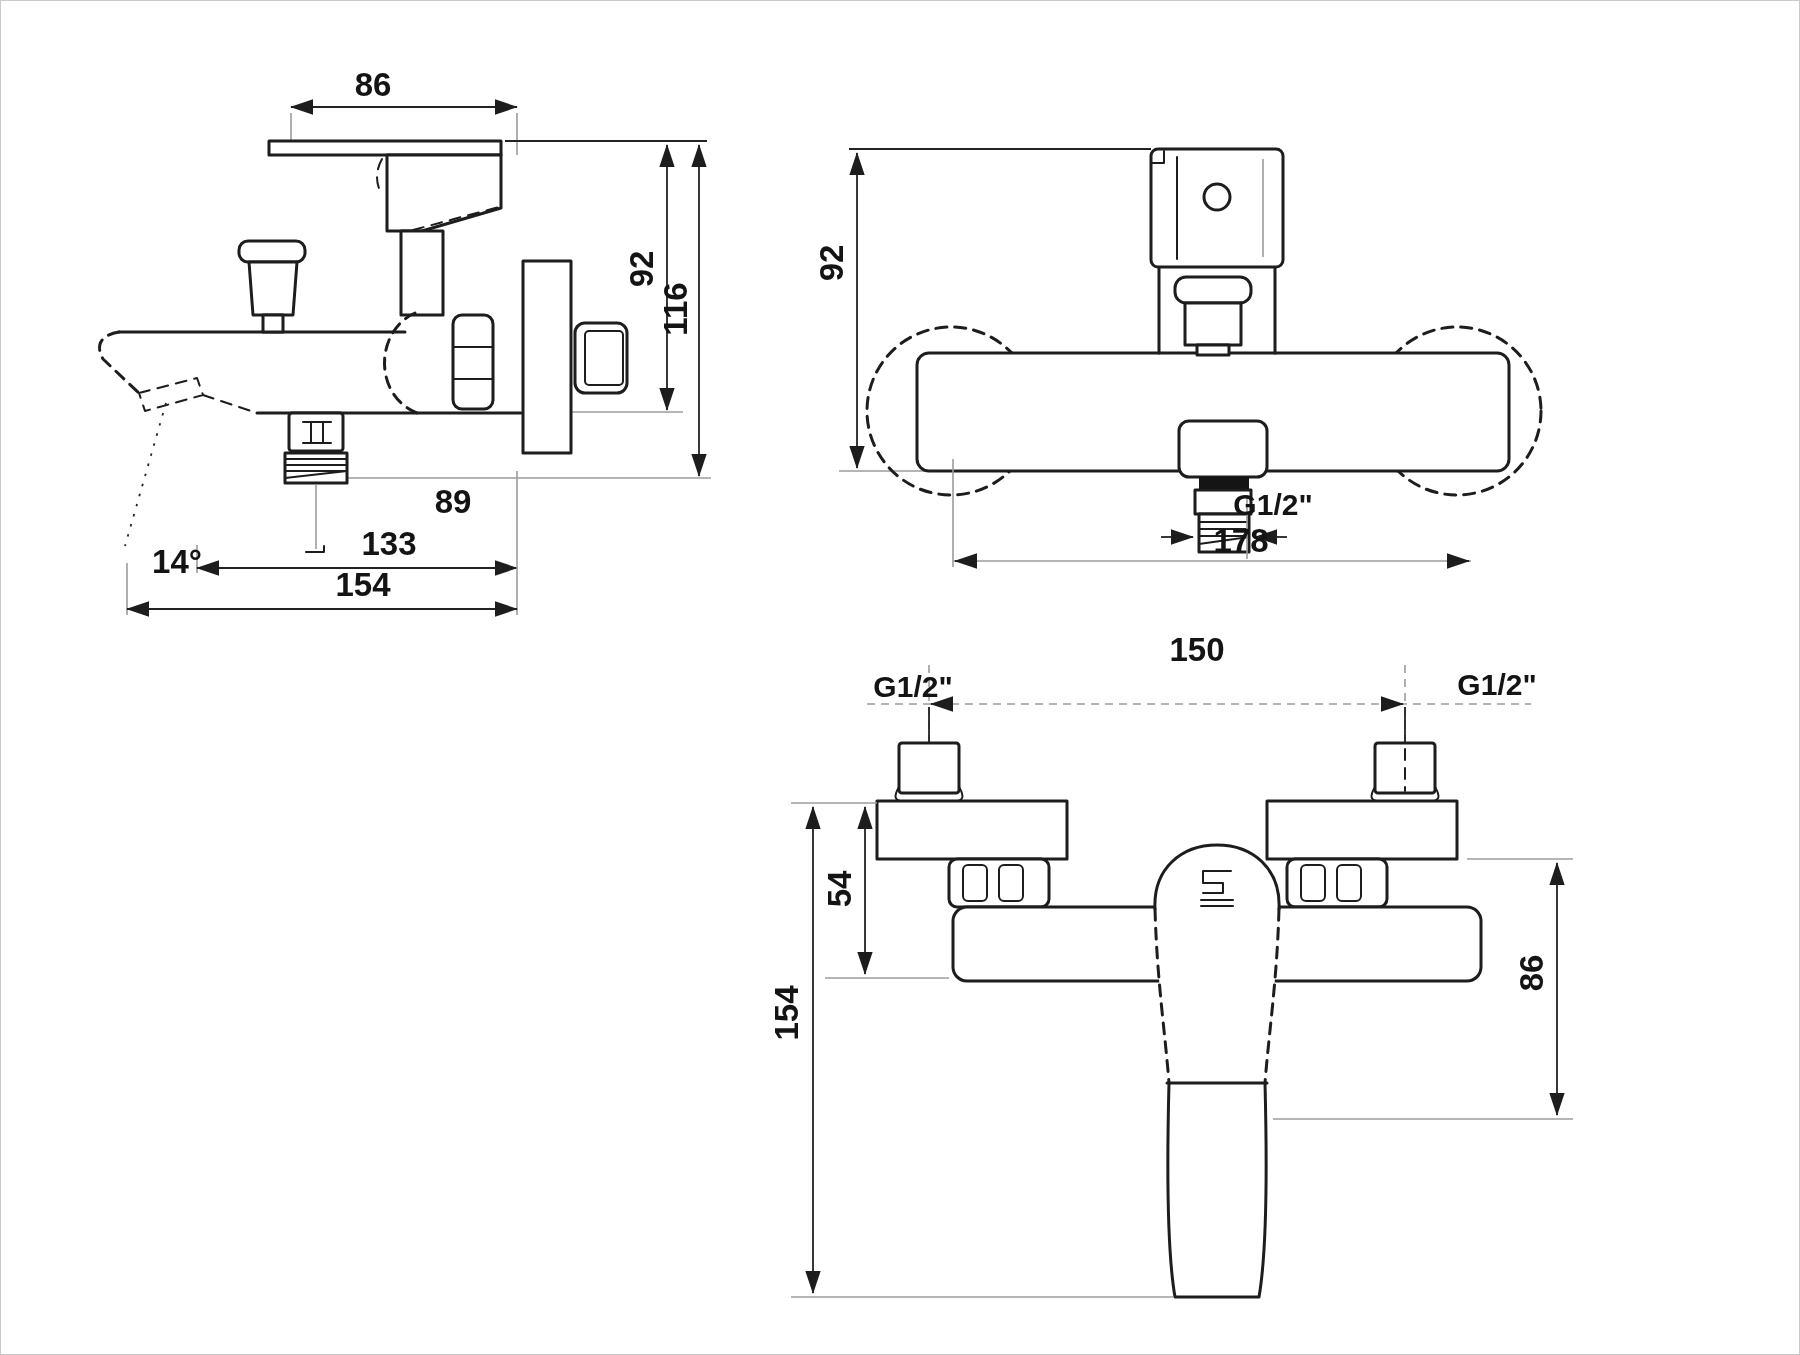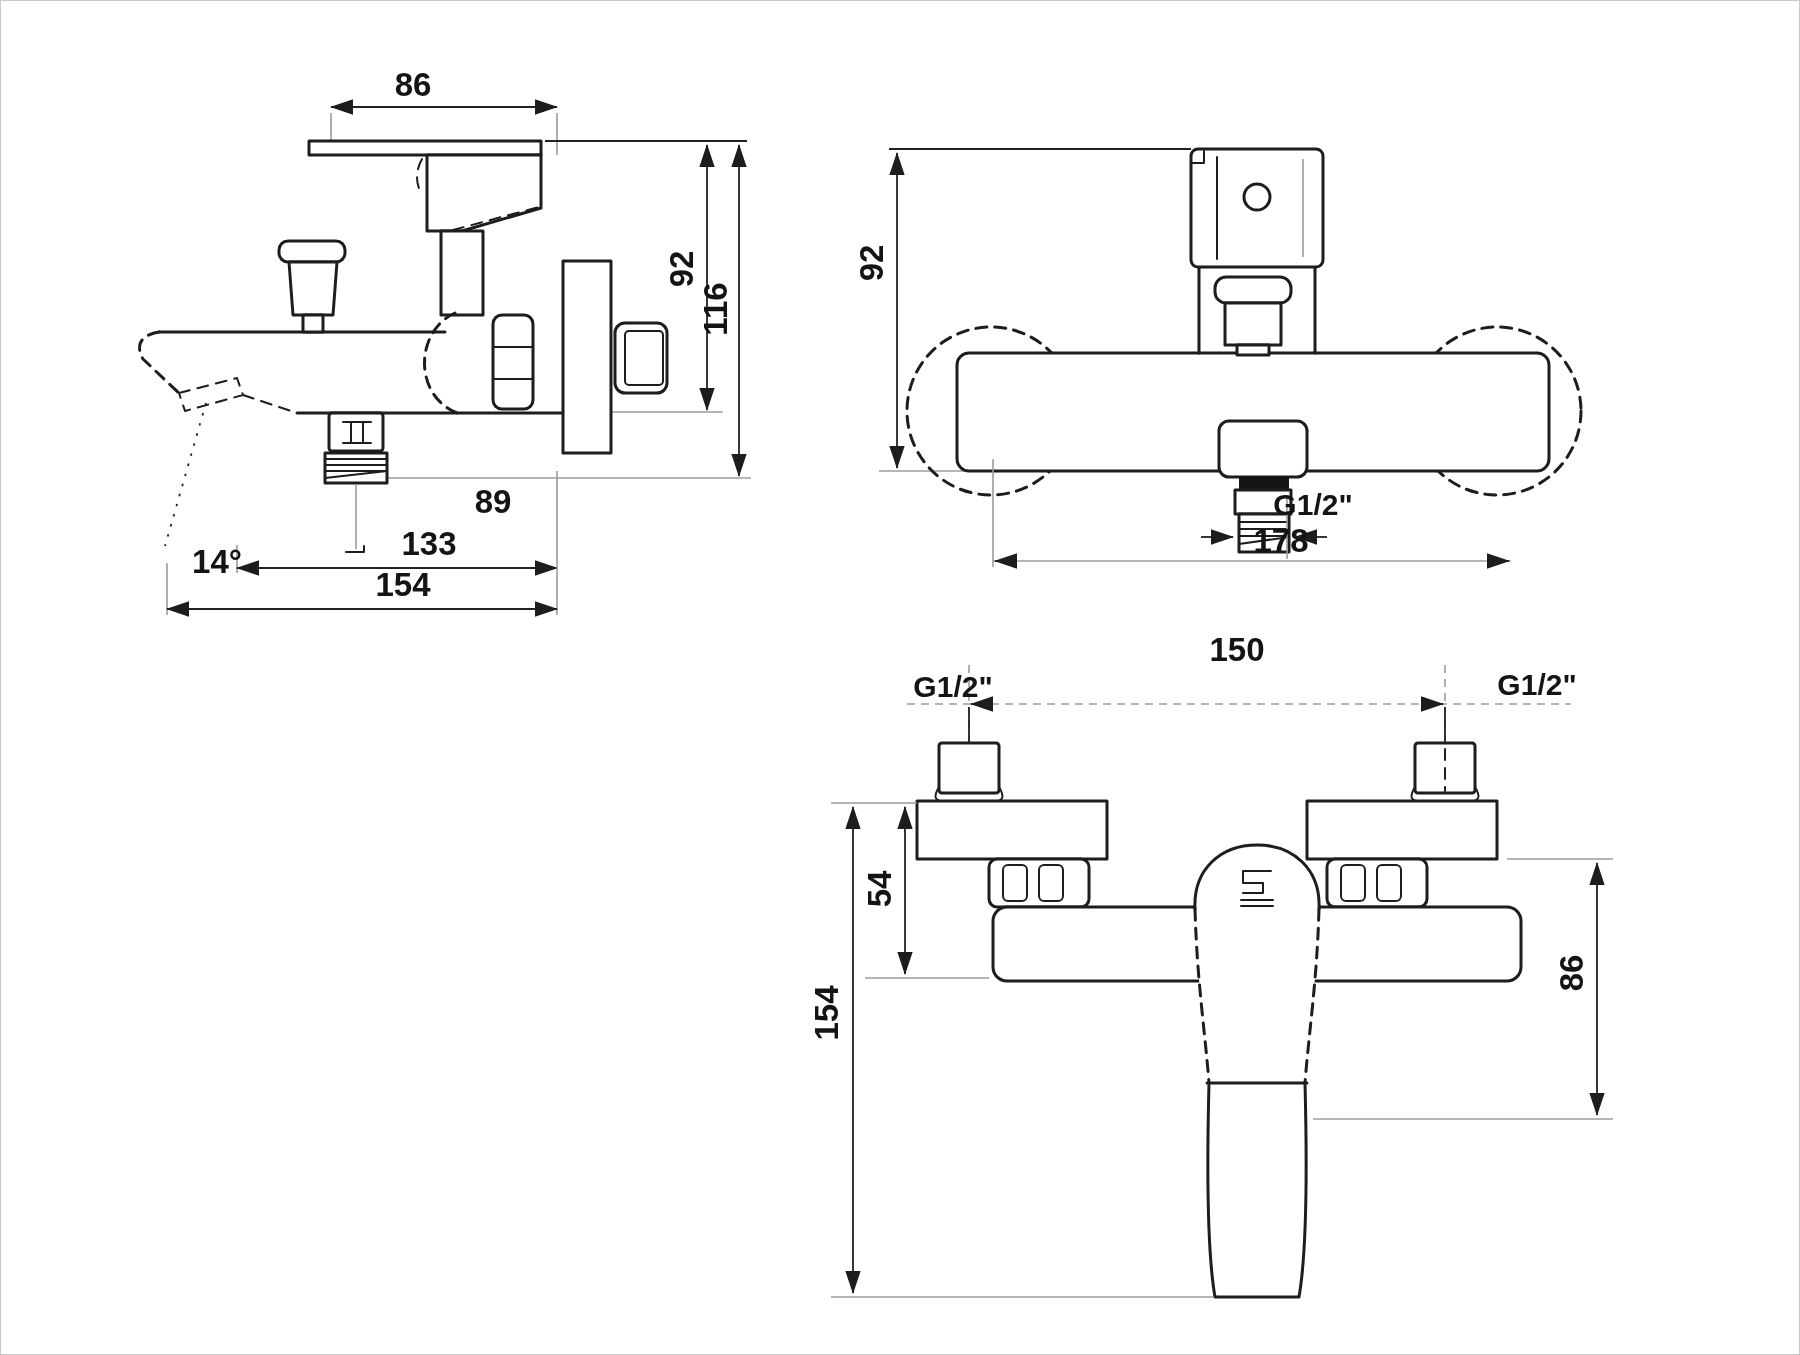--- a/index.html
+++ b/index.html
@@ -1,21 +1,20 @@
 <!DOCTYPE html>
 <html><head>
 <meta charset="utf-8">
 <style>
   html,body { margin:0; padding:0; background:#e8e8e8; }
   .sheet {
     width:1800px; height:1355px; background:#ffffff;
     border:1px solid #c9c9c9; box-sizing:border-box;
     position:relative; overflow:hidden;
     font-family:"Liberation Sans", sans-serif;
-    padding-left:40px;
   }
   svg { display:block; }
   .outline { fill:none; stroke:#1d1d1d; stroke-width:3; stroke-linecap:round; stroke-linejoin:round; }
   .fillw   { fill:#ffffff; }
   .thin    { stroke-width:2; }
   .dashed  { stroke-dasharray:11 8; }
   .dotted  { stroke-dasharray:2.5 8; stroke-width:2.2; }
   .dim     { fill:none; stroke:#222222; stroke-width:1.8; }
   .ext     { fill:none; stroke:#9c9c9c; stroke-width:1.6; }
   .extd    { stroke-dasharray:8 6; }

